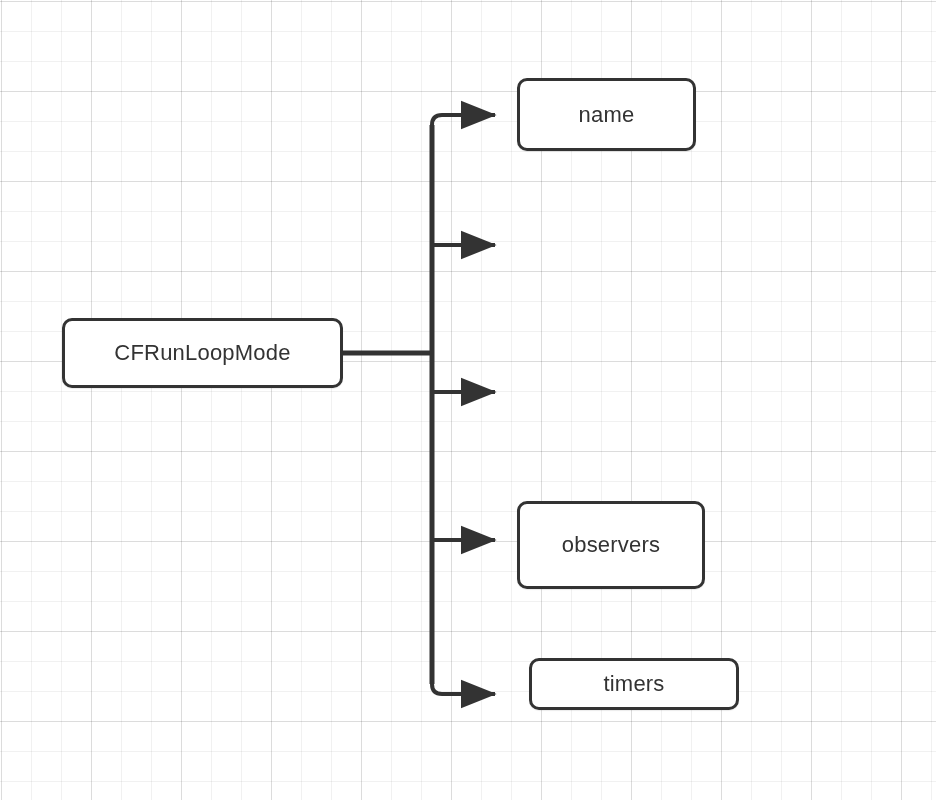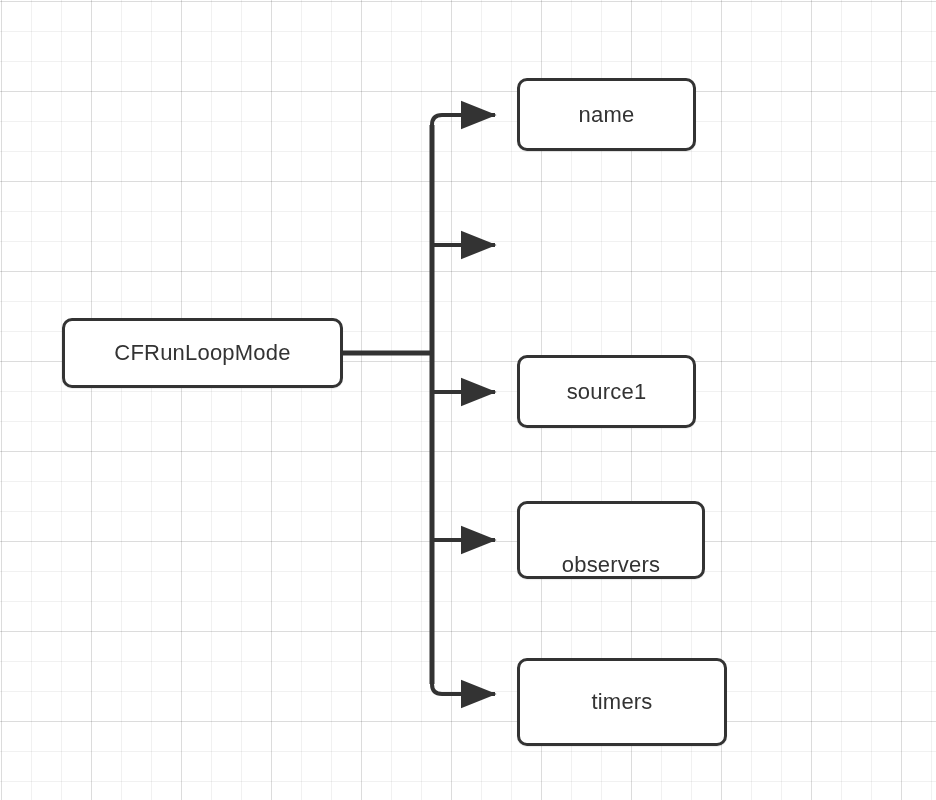--- a/index.html
+++ b/index.html
@@ -85,25 +85,22 @@
 
   <div class="node" id="node-child-0" style="left: 517px; top: 78px; width: 179px; height: 73px;">
     <span class="node-label">name</span>
   </div>
 
   <div class="node" id="node-root" style="left: 62px; top: 318px; width: 281px; height: 70px;">
     <span class="node-label">CFRunLoopMode</span>
   </div>
 
 
-  <div class="node" id="node-child-2" style="left: 517px; top: 355px; width: 179px; height: 73px;">
-    <span class="node-label">source1</span>
-  </div>
 
-  <div class="node" id="node-child-3" style="left: 517px; top: 501px; width: 188px; height: 78px; align-items: flex-end;">
+  <div class="node" id="node-child-3" style="left: 517px; top: 501px; width: 188px; height: 88px;">
     <span class="node-label">observers</span>
   </div>
 
-  <div class="node" id="node-child-4" style="left: 517px; top: 658px; width: 210px; height: 88px;">
+  <div class="node" id="node-child-4" style="left: 529px; top: 658px; width: 210px; height: 52px;">
     <span class="node-label">timers</span>
   </div>
 
 </div>
 
 </body></html>

